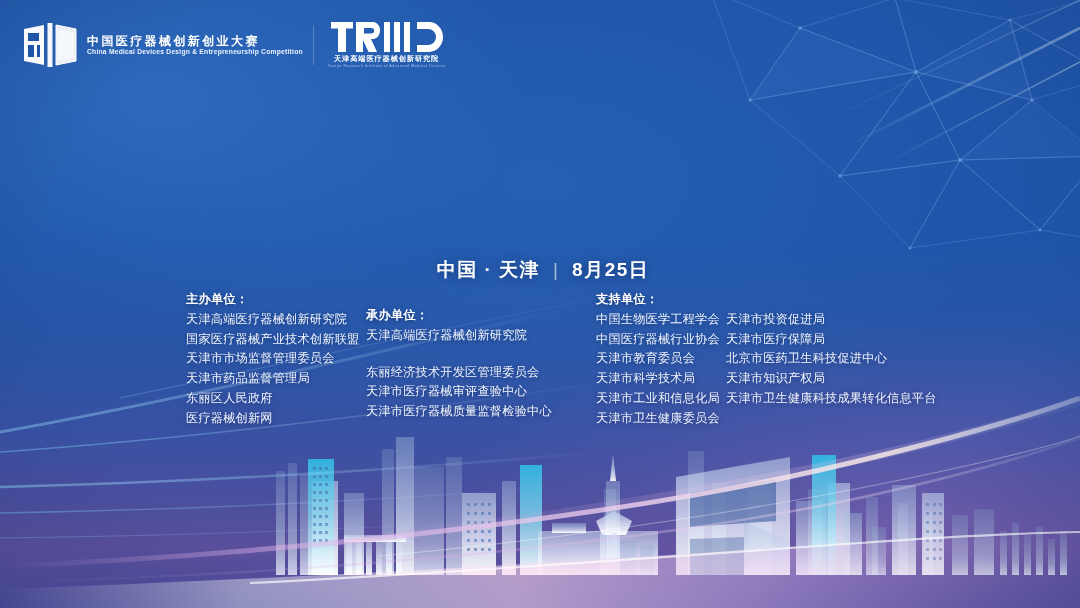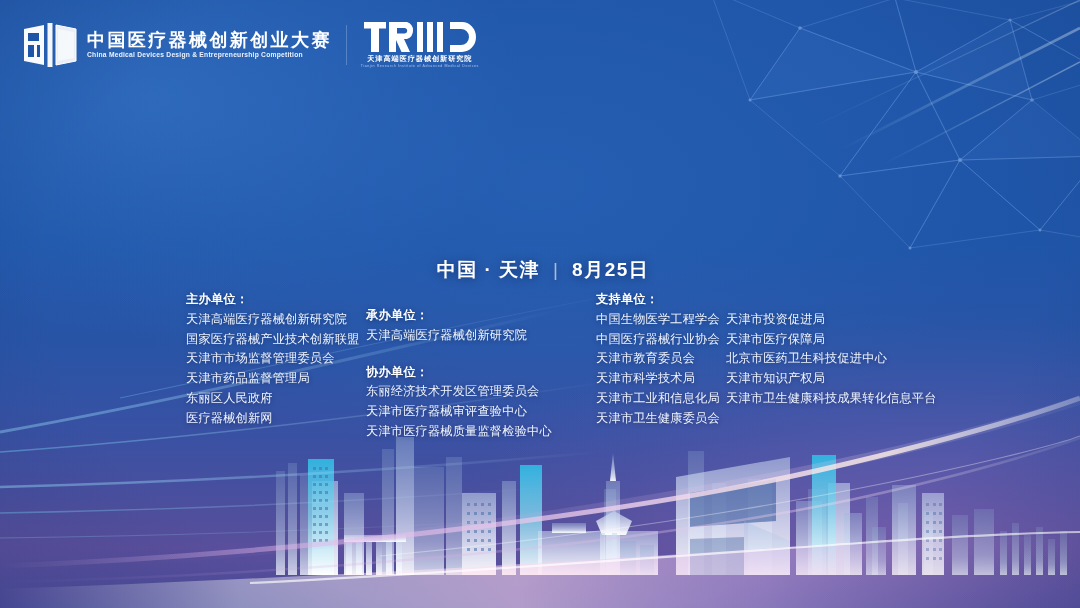--- a/index.html
+++ b/index.html
@@ -53,21 +53,21 @@
   
   .skyline { position:absolute; left:0; bottom:0; width:1080px; height:215px; }
 
   
   .header { position:absolute; top:22px; left:22px; display:flex; align-items:center; gap:14px; z-index:6; }
 
   .logo-left { display:flex; align-items:center; gap:9px; }
   .book-mark { width:56px; height:44px; flex:none; }
   .logo-left-text { display:flex; flex-direction:column; gap:2px; }
   .logo-cn {
-    color:#ffffff; font-size:18px; font-weight:700;
+    color:#ffffff; font-size:12px; font-weight:700;
     letter-spacing:2.4px; line-height:1.05; white-space:nowrap;
   }
   .logo-en {
     color:#eaf2ff; font-size:6.6px; font-weight:700;
     letter-spacing:.22px; line-height:1.05; white-space:nowrap;
     transform:scaleX(1.02); transform-origin:left center;
   }
 
   .logo-divider { width:1px; height:40px; background:rgba(255,255,255,.22); }
 
@@ -497,21 +497,20 @@
       <div class="org-item">天津市市场监督管理委员会</div>
       <div class="org-item">天津市药品监督管理局</div>
       <div class="org-item">东丽区人民政府</div>
       <div class="org-item">医疗器械创新网</div>
     </div>
 
     <div class="org-col col-2">
       <div class="org-head">承办单位：</div>
       <div class="org-item">天津高端医疗器械创新研究院</div>
       <div class="org-gap"></div>
-      <div class="org-head">协办单位：</div>
       <div class="org-item">东丽经济技术开发区管理委员会</div>
       <div class="org-item">天津市医疗器械审评查验中心</div>
       <div class="org-item">天津市医疗器械质量监督检验中心</div>
     </div>
 
     <div class="org-col col-3">
       <div class="org-head">支持单位：</div>
       <div class="org-item">中国生物医学工程学会</div>
       <div class="org-item">中国医疗器械行业协会</div>
       <div class="org-item">天津市教育委员会</div>

